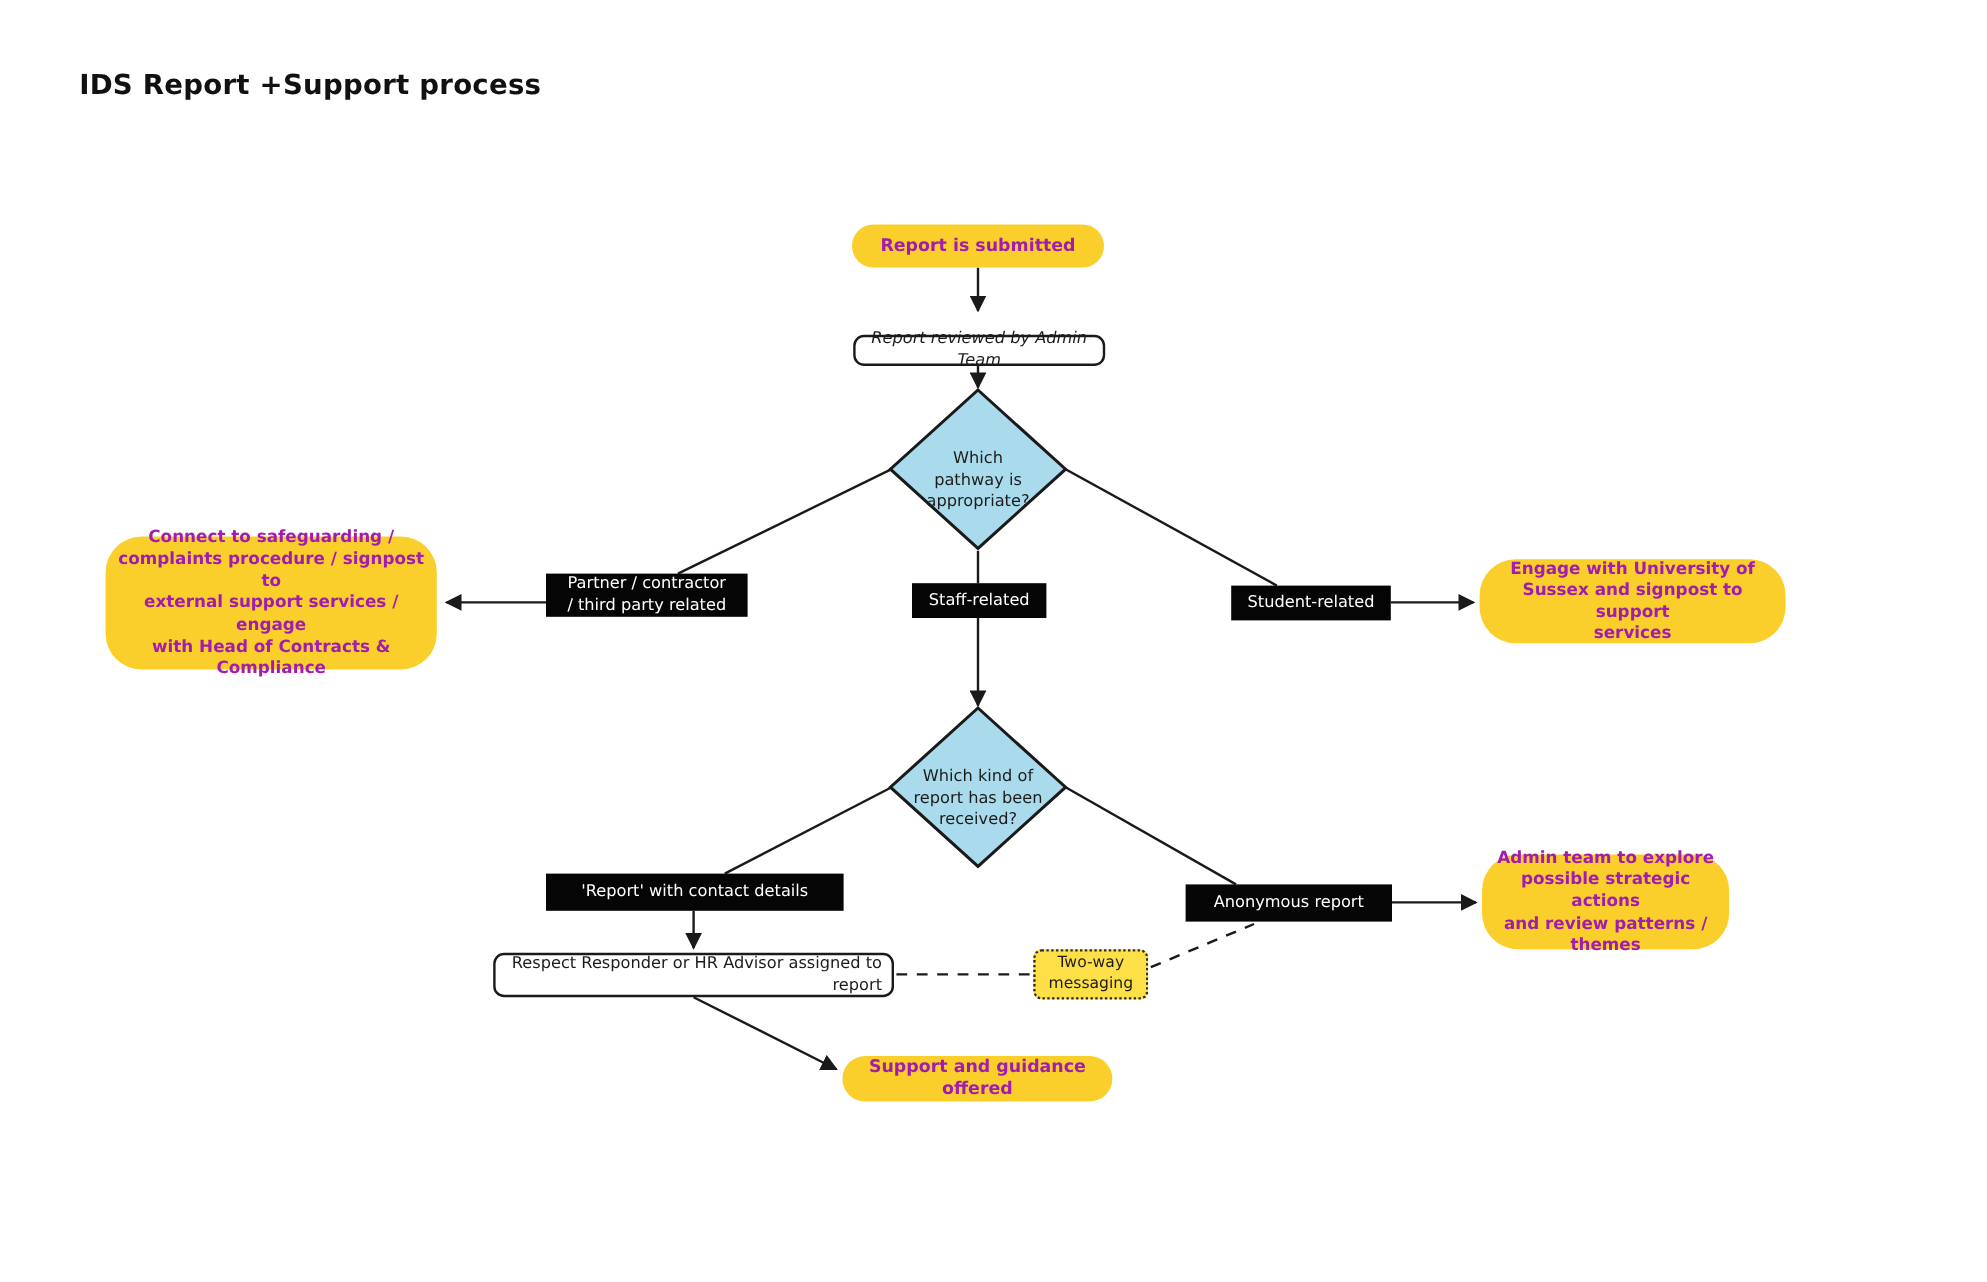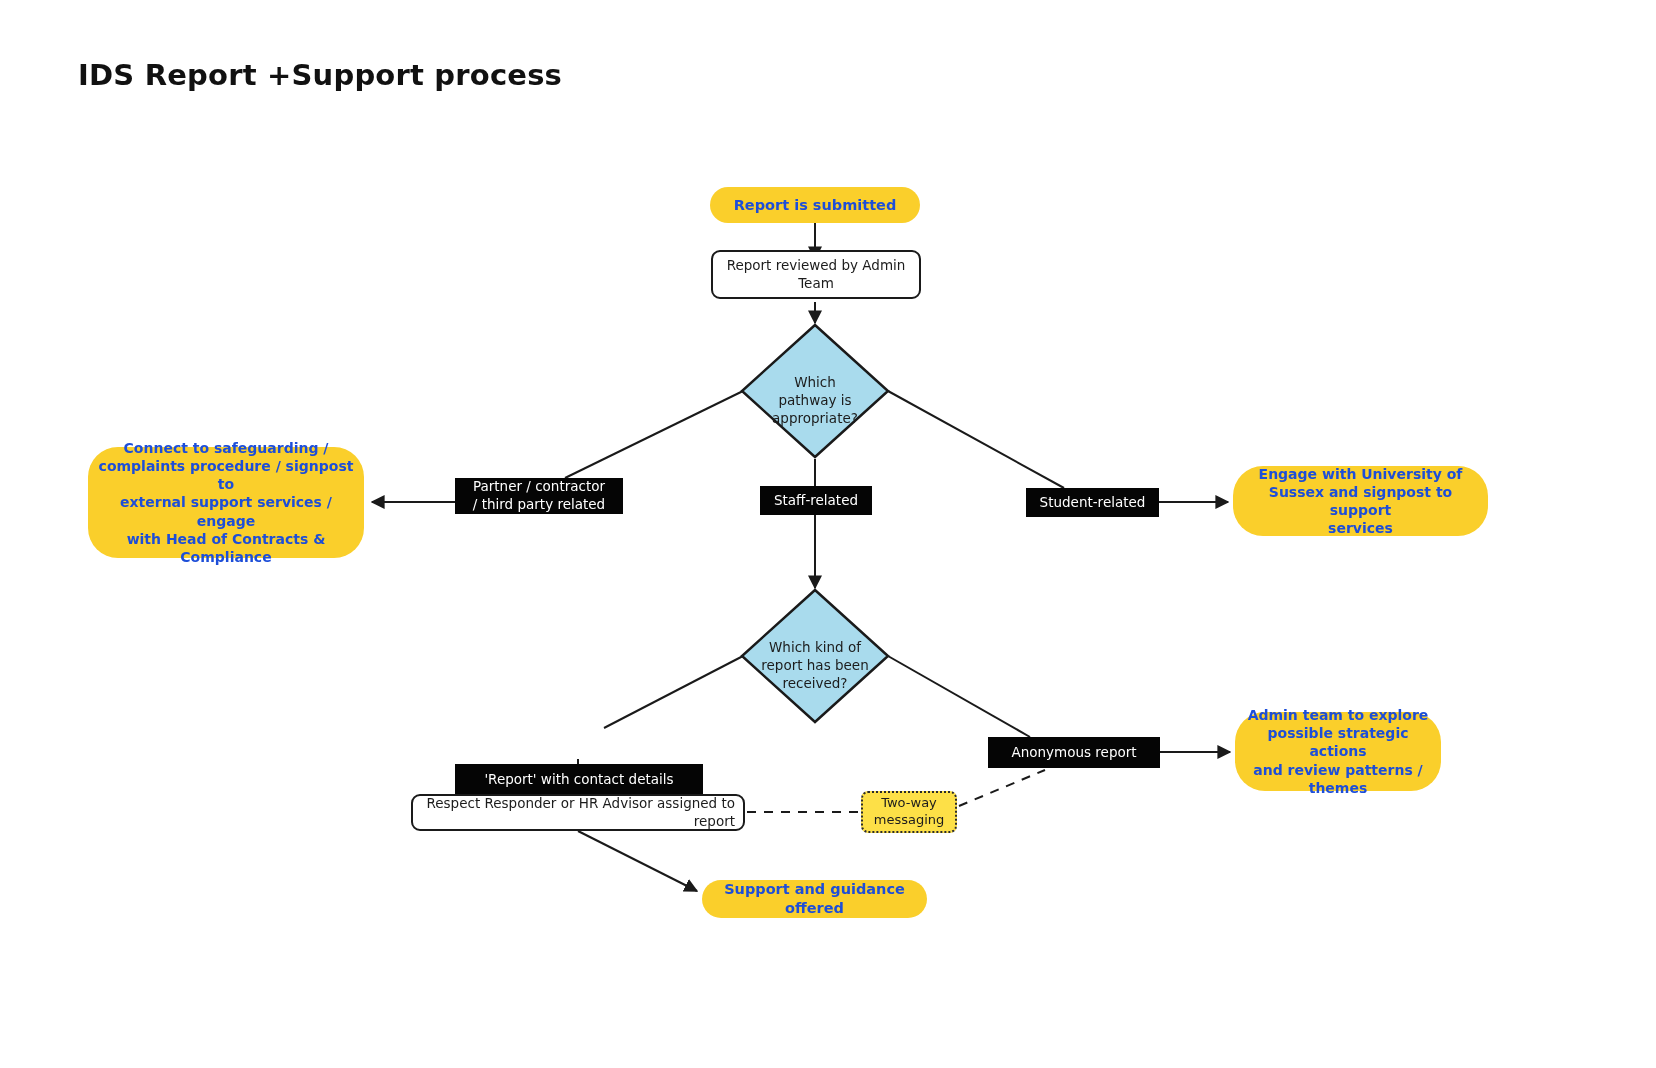--- a/index.html
+++ b/index.html
@@ -20,42 +20,42 @@
   #edges {
     position: absolute;
     left: 0;
     top: 0;
     width: 1656px;
     height: 1068px;
     pointer-events: none;
   }
   .page-title {
     position: absolute;
-    left: 78px;
+    left: 66px;
     top: 58px;
-    font-size: 29px;
+    font-size: 23px;
     font-weight: bold;
     color: #111111;
     letter-spacing: 0.2px;
     white-space: nowrap;
   }
   .node {
     position: absolute;
     box-sizing: border-box;
     display: flex;
     align-items: center;
     justify-content: center;
     text-align: center;
     line-height: 1.30;
   }
   
   .n-yellow {
     background: #facf2b;
     border-radius: 26px;
-    color: #1d4ed8;
+    color: #a21caf;
     font-weight: bold;
     font-size: 14.5px;
     padding: 4px 10px;
     justify-content: center;
   }
   .n-yellow.big {
     border-radius: 30px;
   }
   
   .n-white {
@@ -154,21 +154,21 @@
       <line x1="959" y1="806" x2="1045" y2="770" stroke-dasharray="9 8"></line>
 
       <line x1="578" y1="831" x2="697" y2="891" marker-end="url(#arrow)"></line>
     </g>
   </svg>
 
   <div class="node n-yellow" style="left:710px; top:187px; width:210px; height:36px;">
     <span class="lbl">Report is submitted</span>
   </div>
 
-  <div class="node n-white" style="left:711px; top:250px; width:210px; height:49px;">
+  <div class="node n-white" style="left:711px; top:279px; width:210px; height:26px;font-style:italic;">
     <span class="lbl">Report reviewed by Admin Team</span>
   </div>
 
   <div class="diamond-wrap" style="left:740px; top:323px; width:150px; height:136px;">
     <svg class="diamond-shape" width="150" height="136" viewBox="0 0 150 136">
       <polygon points="75,2 148,68 75,134 2,68" fill="#a9dbed" stroke="#1a1a1a" stroke-width="2.5"></polygon>
     </svg>
     <div class="diamond-label">Which
 pathway is
 appropriate?</div>
@@ -203,21 +203,21 @@
 
   <div class="diamond-wrap" style="left:740px; top:588px; width:150px; height:136px;">
     <svg class="diamond-shape" width="150" height="136" viewBox="0 0 150 136">
       <polygon points="75,2 148,68 75,134 2,68" fill="#a9dbed" stroke="#1a1a1a" stroke-width="2.5"></polygon>
     </svg>
     <div class="diamond-label">Which kind of
 report has been
 received?</div>
   </div>
 
-  <div class="node n-black" style="left:455px; top:728px; width:248px; height:31px;margin-top:36px;">
+  <div class="node n-black" style="left:455px; top:728px; width:248px; height:31px;">
     <span class="lbl">'Report' with contact details</span>
   </div>
 
   <div class="node n-black" style="left:988px; top:737px; width:172px; height:31px;">
     <span class="lbl">Anonymous report</span>
   </div>
 
   <div class="node n-white" style="left:411px; top:794px; width:334px; height:37px;text-align:right;">
     <span class="lbl">Respect Responder or HR Advisor assigned to report</span>
   </div>

